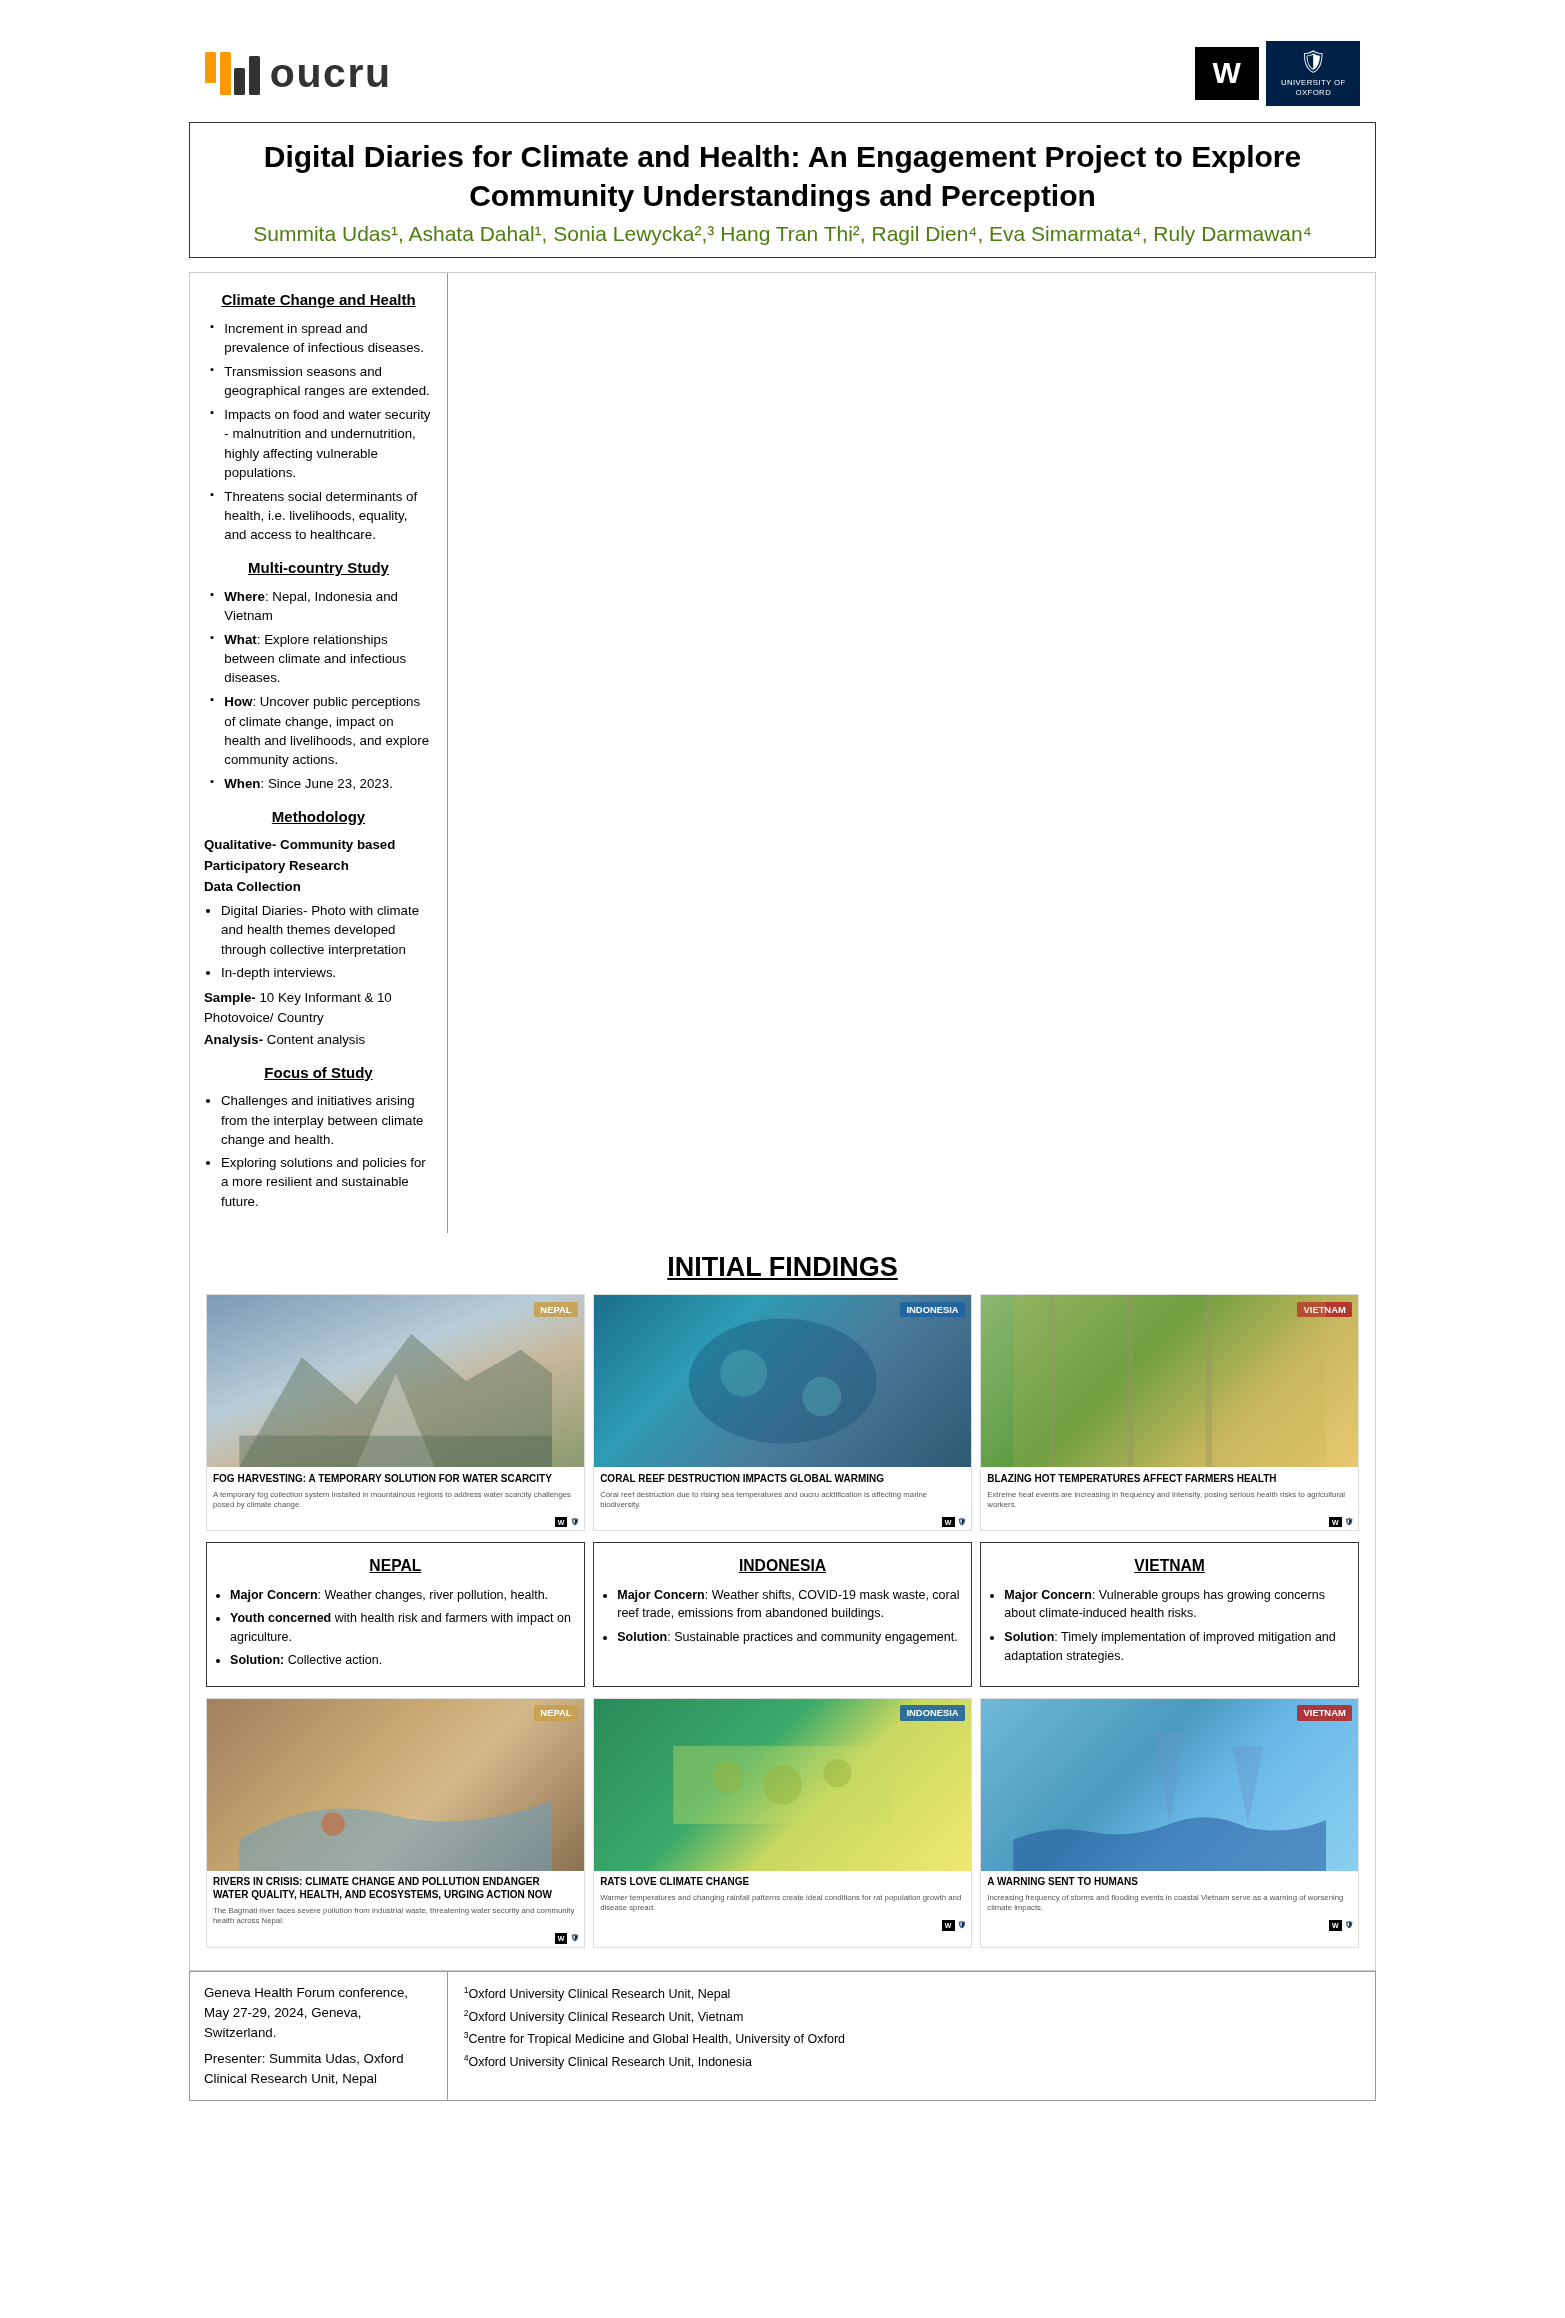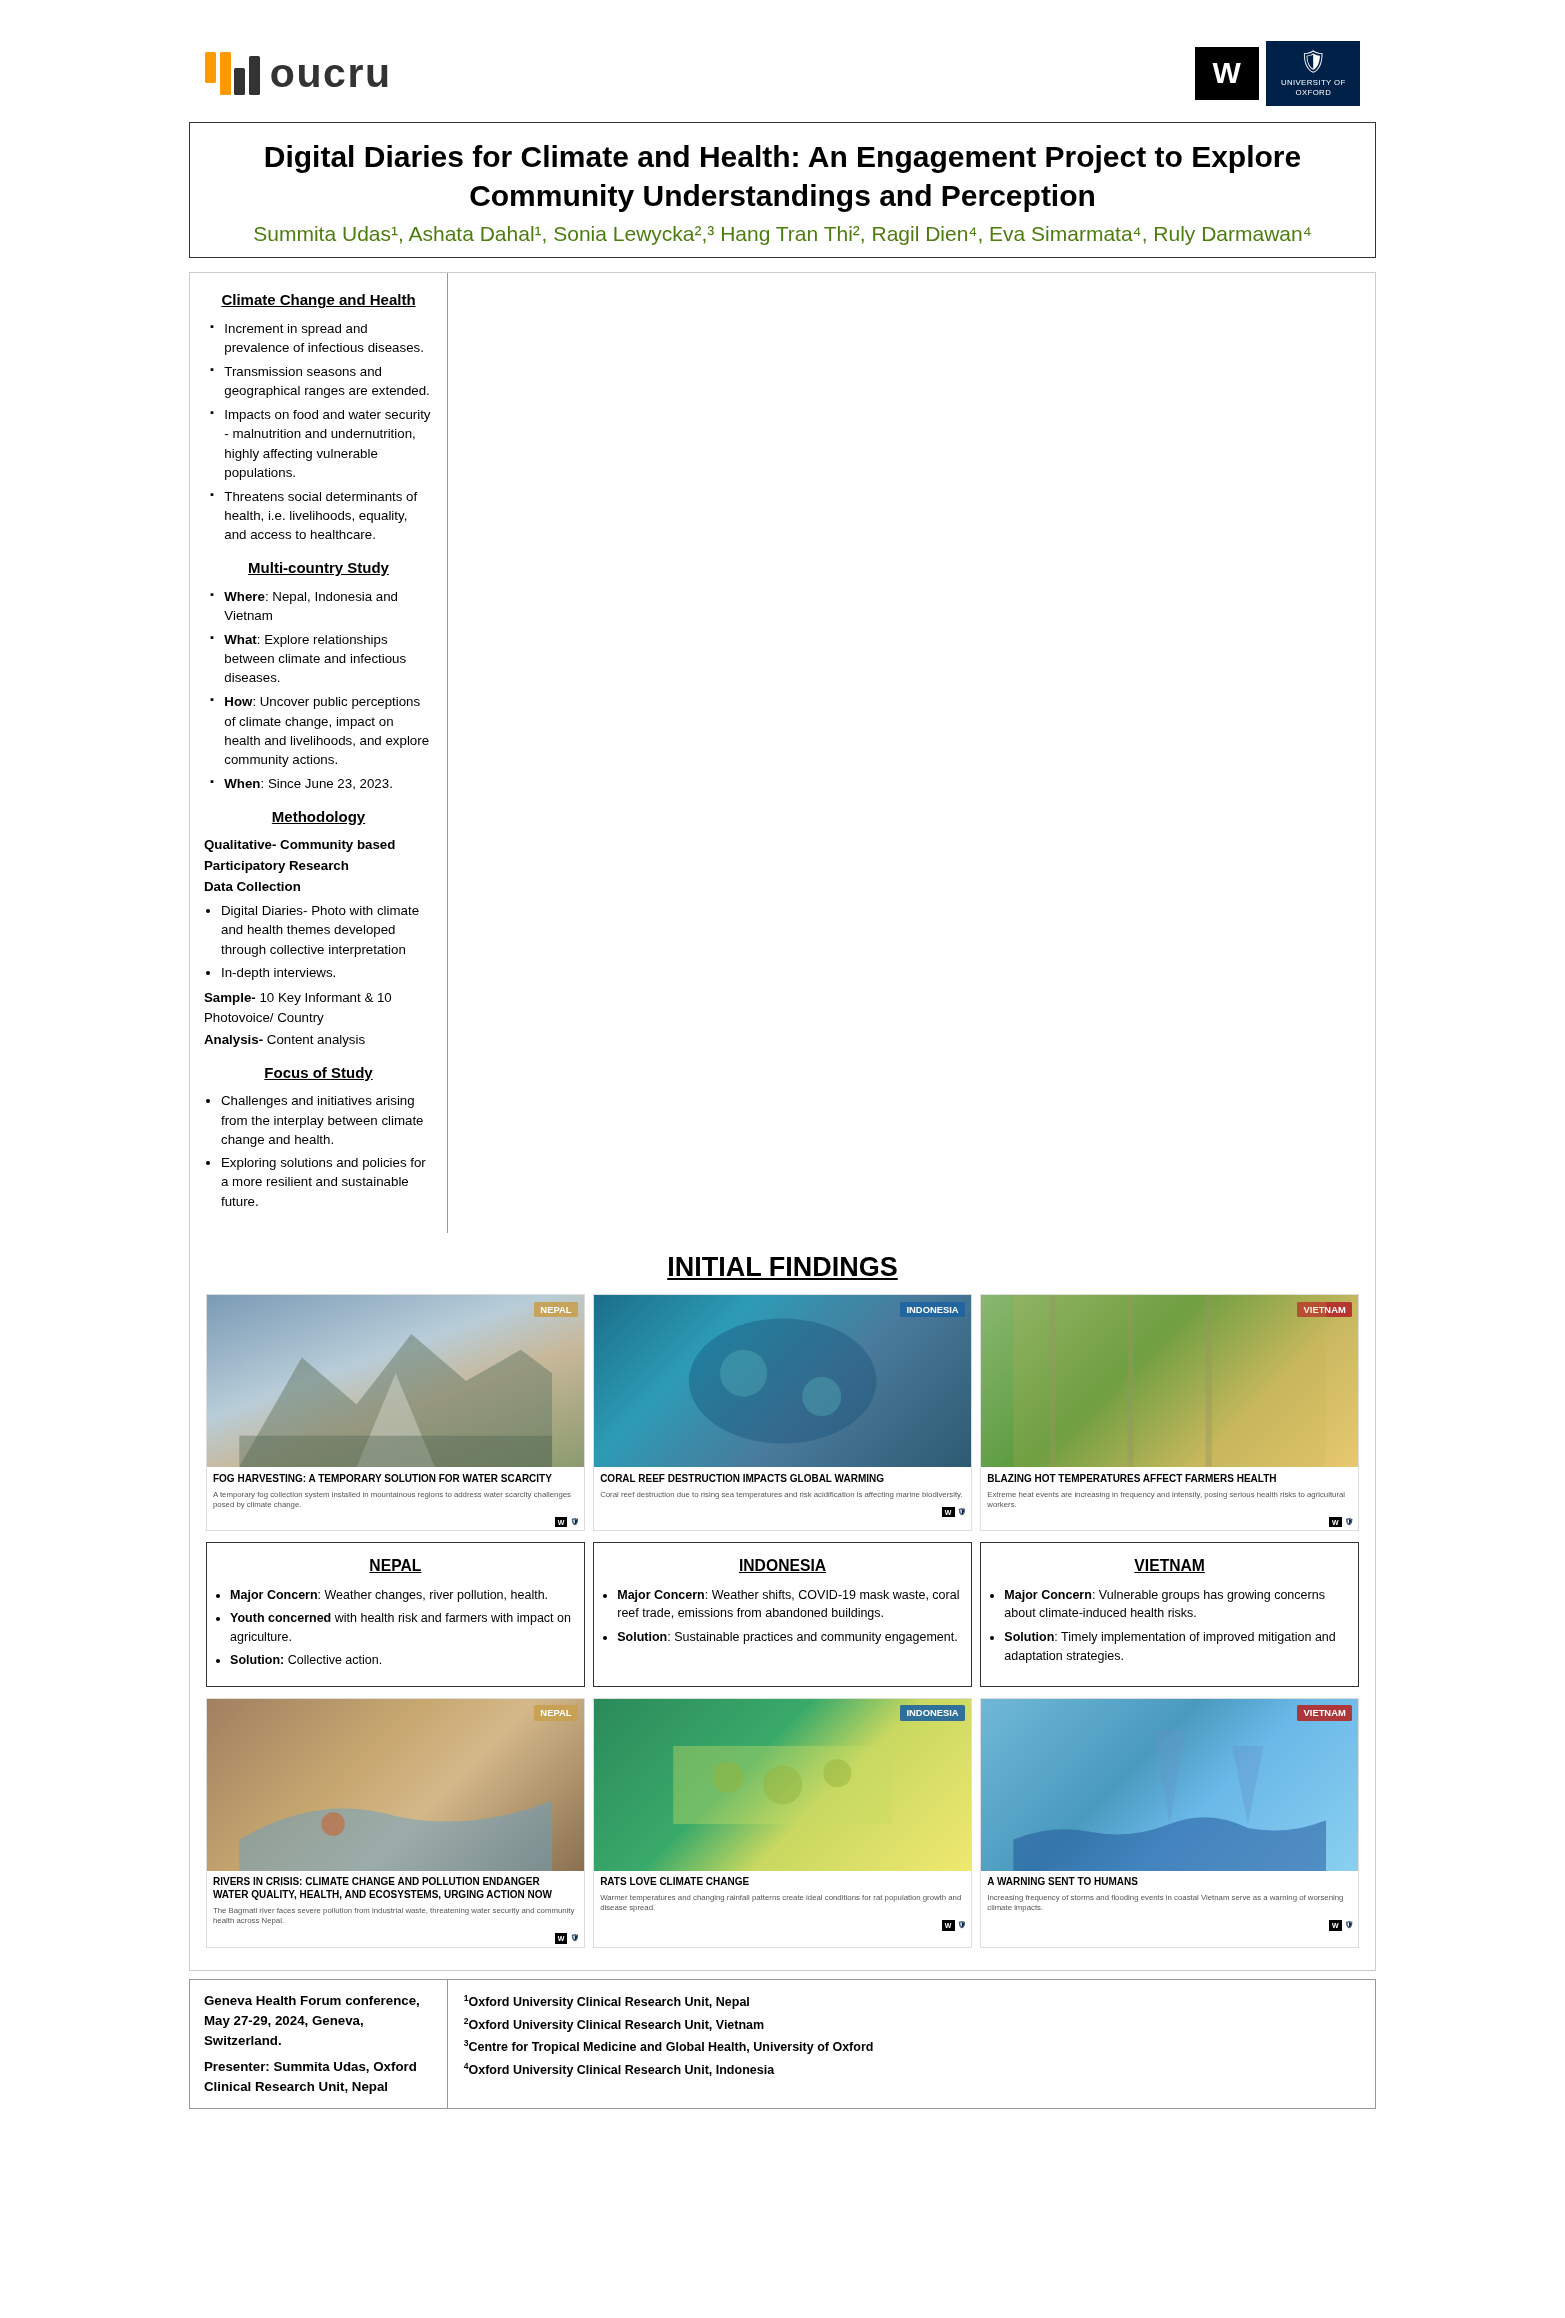--- a/index.html
+++ b/index.html
@@ -254,22 +254,21 @@
     .country-dot-list {
       list-style: disc;
       padding-left: 14px;
     }
     .country-dot-list li { margin-bottom: 4.7px; }
 
     
     .footer {
       display: flex;
       border: 0.8px solid #999;
-      margin-top: 8px;
-      font-weight: bold;
+      margin-top: 0;
     }
     .footer-left {
       width: 258px;
       min-width: 258px;
       border-right: 0.8px solid #999;
       padding: 11px 14px;
       font-size: 13.3px;
       line-height: 1.5;
     }
     .footer-right {
@@ -377,21 +376,21 @@
         <div class="image-card">
           <div class="image-placeholder img-indonesia">
             <div class="country-badge blue">INDONESIA</div>
             <svg width="100%" height="100%" viewBox="0 0 400 220" xmlns="http://www.w3.org/2000/svg" style="position:absolute;top:0;left:0;">
               <ellipse cx="200" cy="110" rx="120" ry="80" fill="rgba(20,80,120,0.4)"></ellipse>
               <circle cx="150" cy="100" r="30" fill="rgba(100,200,200,0.3)"></circle>
               <circle cx="250" cy="130" r="25" fill="rgba(100,200,200,0.3)"></circle>
             </svg>
           </div>
           <div class="image-caption">CORAL REEF DESTRUCTION IMPACTS GLOBAL WARMING</div>
-          <div class="image-caption-sub">Coral reef destruction due to rising sea temperatures and risk acidification is affecting marine biodiversity.</div>
+          <div class="image-caption-sub">Coral reef destruction due to rising sea temperatures and oucru acidification is affecting marine biodiversity.</div>
           <div class="img-logos">
             <span class="small-logo">W</span>
             <span style="font-size:7px;color:#002147;font-weight:bold;">🛡</span>
           </div>
         </div>
 
         <div class="image-card">
           <div class="image-placeholder img-vietnam">
             <div class="country-badge red">VIETNAM</div>
             <svg width="100%" height="100%" viewBox="0 0 400 220" xmlns="http://www.w3.org/2000/svg" style="position:absolute;top:0;left:0;">

